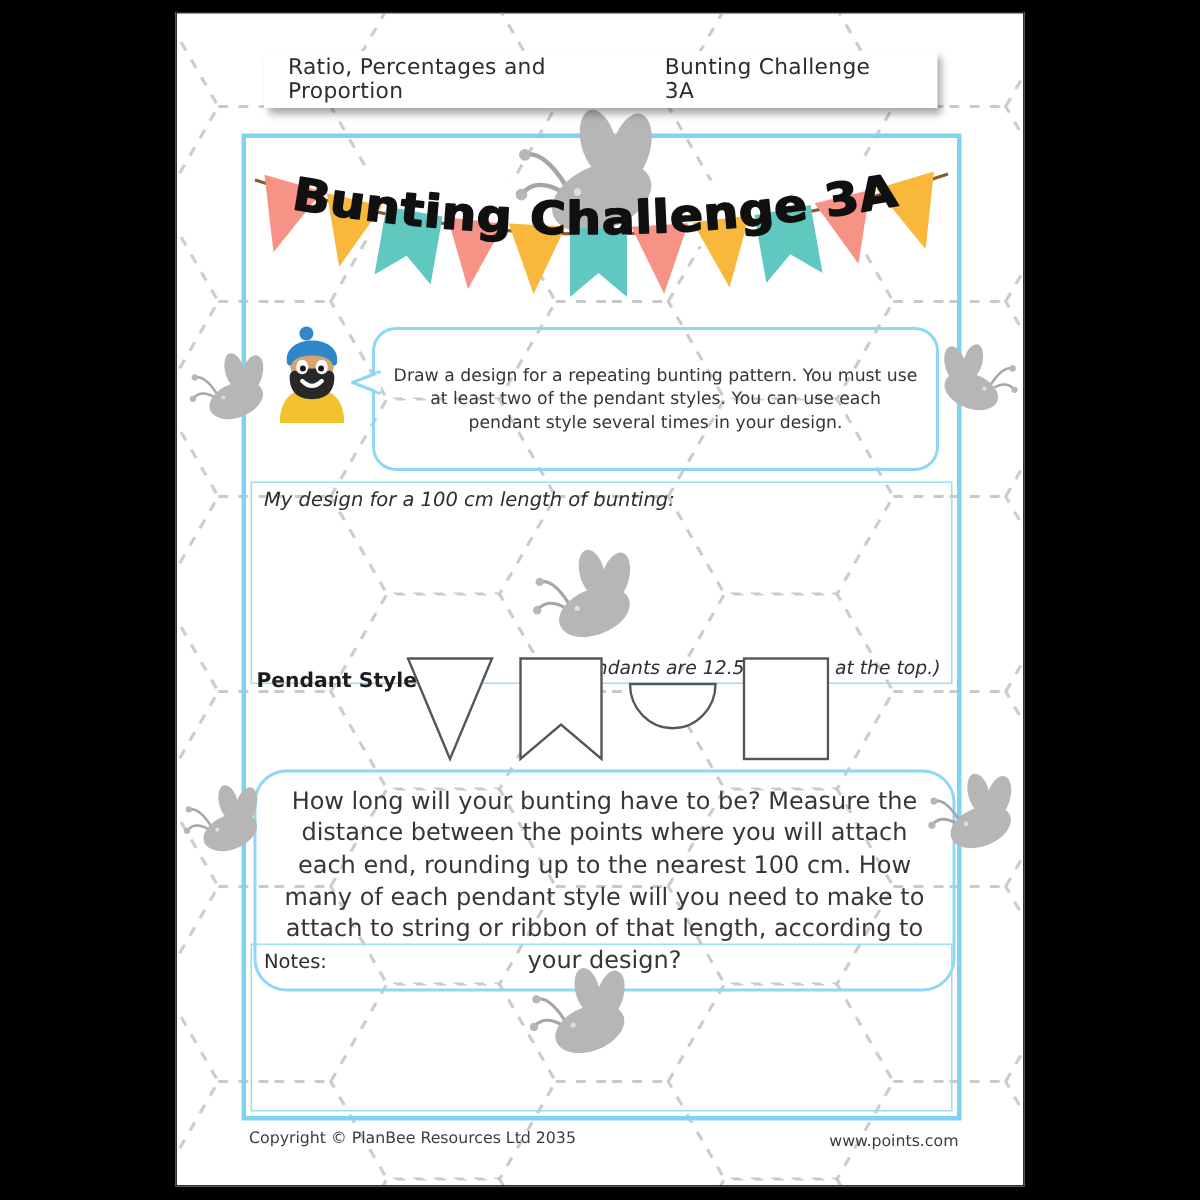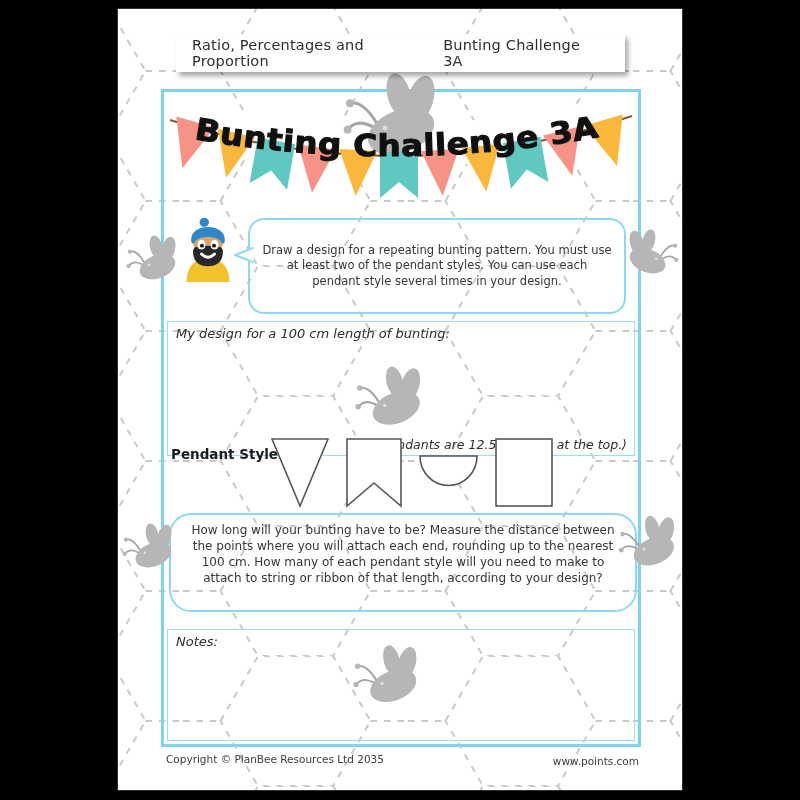--- a/index.html
+++ b/index.html
@@ -31,25 +31,25 @@
                      font-size:13px; color:#2d2d2d; }
   .design-box .note { position:absolute; right:7px; bottom:3px; font-style:italic;
                       font-size:12.5px; color:#2d2d2d; }
   .pendant-label { position:absolute; left:7px; top:354px; font-weight:bold;
                    font-size:13.5px; color:#1c1c1c; }
   .shapes-svg { position:absolute; left:107px; top:346px; width:282px; height:70px; }
   .shapes-svg path, .shapes-svg rect { fill:#ffffff; stroke:#55565a; stroke-width:1.6px; }
   .instruction-box { position:absolute; left:5px; top:421px; width:468px; min-height:99px;
                      border:2px solid #8fd8f5; border-radius:22px; padding:8px 16px;
                      text-align:center; }
-  .instruction-box .body { font-size:12px; line-height:1.33; color:#363636; }
+  .instruction-box .body { font-size:16px; line-height:1.33; color:#363636; }
   .instruction-box .emph { font-size:12px; line-height:1.33; color:#1c1c1c; font-weight:bold; }
   .notes-box { position:absolute; left:3px; top:537px; width:468px; height:112px;
                border:1.5px solid #9bdcf6; }
-  .notes-box .lbl { position:absolute; left:8px; top:4px; font-style:italic;
+  .notes-box .lbl { position:absolute; left:8px; top:4px; 
                     font-size:13px; color:#2d2d2d; }
   .footer-copy { position:absolute; left:48px; top:744px; font-size:10.5px; color:#3c3c3c; z-index:4; }
   .footer-web  { position:absolute; right:43px; top:746px; font-size:10.5px; color:#3c3c3c; z-index:4; }
   .bee { position:absolute; overflow:visible; z-index:5; }
   .bee.flip { transform:scaleX(-1); }
   .bee-fill { fill:#b6b6b6; }
   .bee-line { stroke:#a6a6a6; stroke-width:2.6; fill:none; stroke-linecap:round; }
   .defs-hidden { position:absolute; width:0; height:0; overflow:hidden; }
 </style>
 </head>

